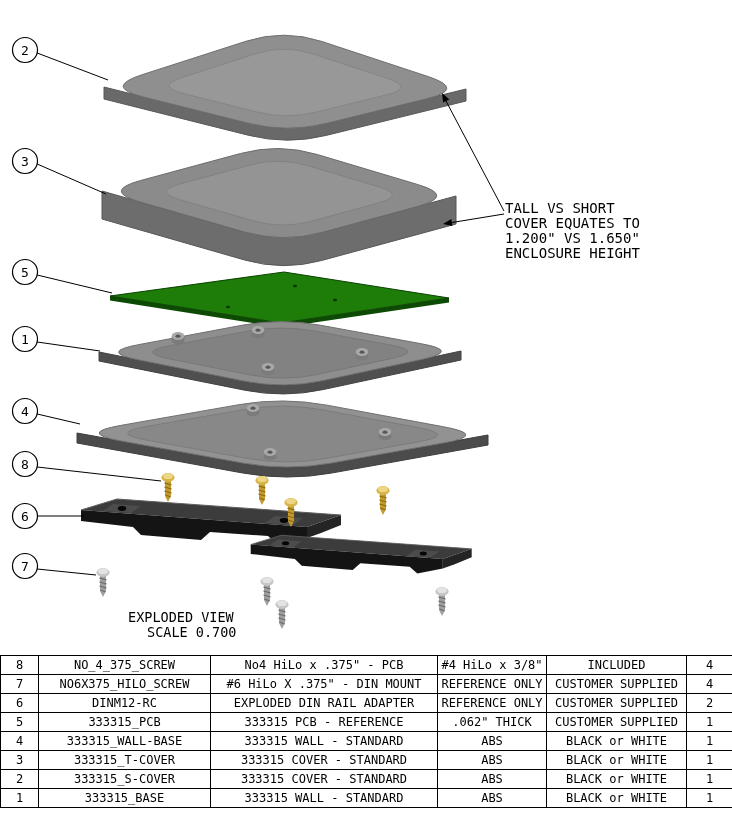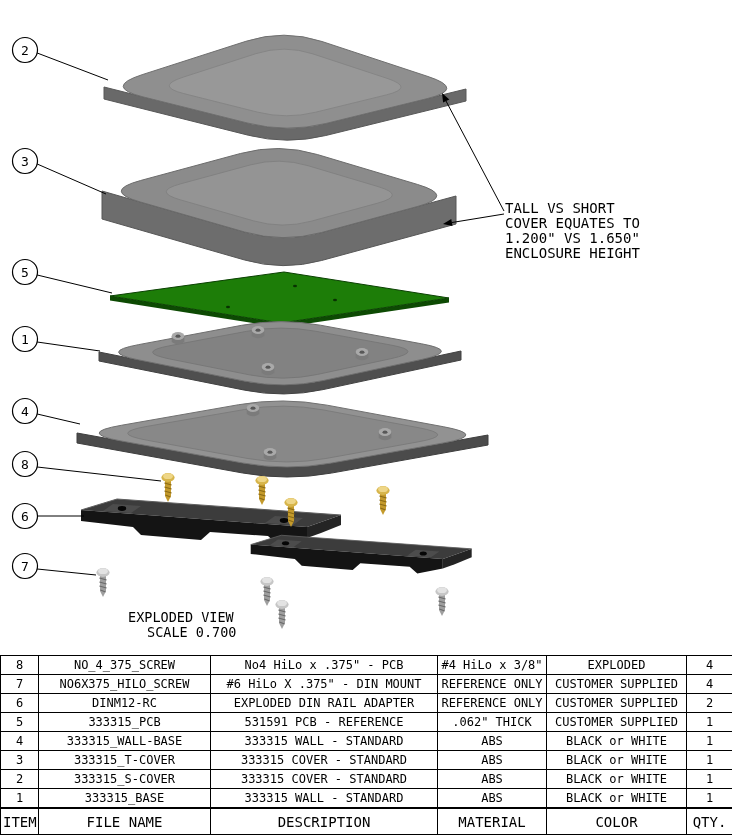--- a/index.html
+++ b/index.html
@@ -177,21 +177,21 @@
     <col style="width:109px">
         <col style="width:140px">
         <col style="width:46px">
   </colgroup>
   <tbody>
     <tr>
       <td>8</td>
       <td>NO_4_375_SCREW</td>
       <td>No4 HiLo x .375" - PCB</td>
       <td>#4 HiLo x 3/8"</td>
-      <td>EXPLODED</td>
+      <td>INCLUDED</td>
       <td>4</td>
     </tr>
     <tr>
       <td>7</td>
       <td>NO6X375_HILO_SCREW</td>
       <td>#6 HiLo X .375" - DIN MOUNT</td>
       <td>REFERENCE ONLY</td>
       <td>CUSTOMER SUPPLIED</td>
       <td>4</td>
     </tr>
@@ -199,21 +199,21 @@
       <td>6</td>
       <td>DINM12-RC</td>
       <td>EXPLODED DIN RAIL ADAPTER</td>
       <td>REFERENCE ONLY</td>
       <td>CUSTOMER SUPPLIED</td>
       <td>2</td>
     </tr>
     <tr>
       <td>5</td>
       <td>333315_PCB</td>
-      <td>531591 PCB - REFERENCE</td>
+      <td>333315 PCB - REFERENCE</td>
       <td>.062" THICK</td>
       <td>CUSTOMER SUPPLIED</td>
       <td>1</td>
     </tr>
     <tr>
       <td>4</td>
       <td>333315_WALL-BASE</td>
       <td>333315 WALL - STANDARD</td>
       <td>ABS</td>
       <td>BLACK or WHITE</td>
@@ -236,24 +236,16 @@
       <td>1</td>
     </tr>
     <tr>
       <td>1</td>
       <td>333315_BASE</td>
       <td>333315 WALL - STANDARD</td>
       <td>ABS</td>
       <td>BLACK or WHITE</td>
       <td>1</td>
     </tr>
-    <tr class="hdr">
-      <th>ITEM</th>
-      <th>FILE NAME</th>
-      <th>DESCRIPTION</th>
-      <th>MATERIAL</th>
-      <th>COLOR</th>
-      <th>QTY.</th>
-    </tr>
   </tbody>
 </table>
 
 </div>
 
 </body></html>

